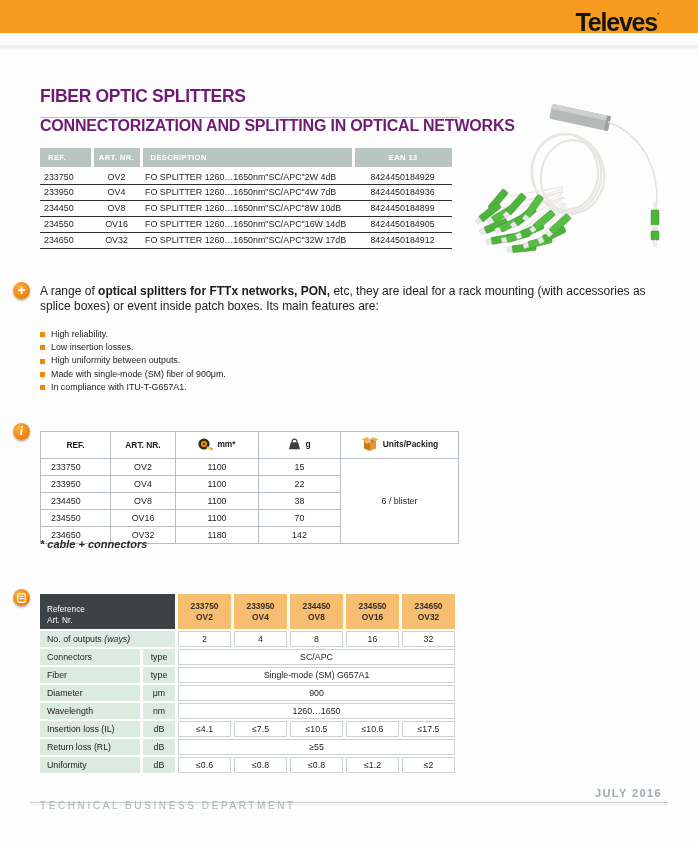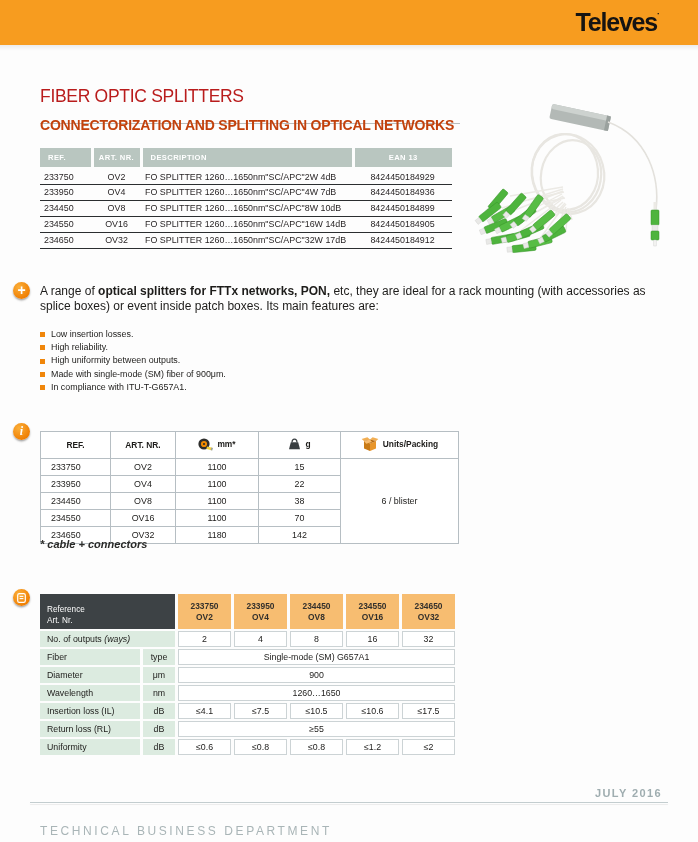--- a/index.html
+++ b/index.html
@@ -1,32 +1,32 @@
 <!DOCTYPE html>
 <html><head>
 <meta charset="utf-8">
 <style>
   *{margin:0;padding:0;box-sizing:border-box}
   html,body{background:#fff}
   body{font-family:"Liberation Sans",sans-serif;color:#231f20;-webkit-font-smoothing:antialiased}
   #page{position:relative;width:698px;height:842px;background:#fdfdfd;overflow:hidden}
 
   
-  .topbar{position:absolute;left:0;top:0;width:698px;height:45px;background:#f79c1f}
+  .topbar{position:absolute;left:0;top:0;width:698px;height:33px;background:#f79c1f}
   .topbar::after{content:"";position:absolute;left:0;top:45px;width:100%;height:6px;
      background:linear-gradient(to bottom,rgba(0,0,0,.07),rgba(0,0,0,0))}
   .brand{position:absolute;right:38px;top:8px;font-size:25px;font-weight:bold;
      letter-spacing:-1.2px;color:#161412}
   .brand .tm{font-size:9px;vertical-align:14px;letter-spacing:0}
 
   
-  .title{position:absolute;left:40px;top:86px;width:420px;font-size:17.5px;font-weight:normal;
-     color:#b91c1c;letter-spacing:-.3px;padding-bottom:16px;border-bottom:1px solid #b9bdbd}
-  .subtitle{position:absolute;left:40px;top:117px;font-size:14px;font-weight:bold;
-     color:#c2410c;letter-spacing:-.2px}
+  .title{position:absolute;left:40px;top:86px;width:420px;font-size:17.5px;font-weight:bold;
+     color:#701a75;letter-spacing:-.3px;padding-bottom:10px;border-bottom:1px solid #b9bdbd}
+  .subtitle{position:absolute;left:40px;top:117px;font-size:16px;font-weight:bold;
+     color:#701a75;letter-spacing:-.2px}
 
   
   .t1{position:absolute;left:40px;top:148px;width:412px;border-collapse:collapse;table-layout:fixed}
   .t1 th{background:#b9c6c0;color:#fff;font-size:7.6px;font-weight:bold;height:20px;
      text-align:left;padding:0 0 0 8px;letter-spacing:.4px;border-left:3px solid #fdfdfd;
      border-bottom:3px solid #fdfdfd}
   .t1 th:first-child{border-left:none}
   .t1 th.cen{text-align:center;padding:0}
   .t1 td{font-size:8.9px;height:16px;padding:0 0 0 4px;border-bottom:1.5px solid #2b2e30;
      white-space:nowrap;overflow:hidden}
@@ -68,21 +68,21 @@
   .t3 .hdro{background:#f7bd71;color:#33302c;font-weight:bold;font-size:8.4px;
      text-align:center;line-height:11px;padding:3px 0}
   .t3 .lbl{background:#dcebe0;text-align:left;padding-left:7px;height:16px;white-space:nowrap}
   .t3 .lbl em{font-style:italic}
   .t3 .unit{background:#dcebe0;text-align:center}
   .t3 .val{background:#fff;border:1px solid #ccd3d5;text-align:center}
 
   
   .footline{position:absolute;left:30px;top:802px;width:638px;height:2px;
      border-top:1px solid #c3cdcf;box-shadow:0 1px 1px rgba(0,0,0,.07)}
-  .footleft{position:absolute;left:40px;top:824px;font-size:12px;letter-spacing:2.6px;color:#a9b5b7}
+  .footleft{position:absolute;left:40px;top:800px;font-size:10px;letter-spacing:2.6px;color:#a9b5b7}
   .footright{position:absolute;right:36px;top:787px;font-size:11px;letter-spacing:1.4px;color:#9fadb0;font-weight:bold}
 </style>
 </head>
 <body>
 
 <div id="page">
 
   <div class="topbar">
     <div class="brand"><span>Televes</span><span class="tm">·</span></div>
   </div>
@@ -251,25 +251,25 @@
       </g>
     </svg>
   </div>
 
   <div class="badge plus">+</div>
   <p class="intro"><span>A range of </span><b>optical splitters for FTTx networks, PON,</b><span> etc, they are ideal for a rack mounting (with accessories as splice boxes) or event inside patch boxes. Its main features are:</span></p>
 
   <ul class="features">
     <li>
         <span class="sq"></span>
-        <span>Low insertion losses.</span>
+        <span>High reliability.</span>
       </li>
     <li>
         <span class="sq"></span>
-        <span>High reliability.</span>
+        <span>Low insertion losses.</span>
       </li>
     <li>
         <span class="sq"></span>
         <span>High uniformity between outputs.</span>
       </li>
     <li>
         <span class="sq"></span>
         <span>Made with single-mode (SM) fiber of 900μm.</span>
       </li>
     <li>
@@ -409,20 +409,25 @@
     <tbody>
       <tr>
         <td class="lbl" colspan="2"><span>No. of outputs </span><em>(ways)</em></td>
         <td class="val">2</td>
         <td class="val">4</td>
         <td class="val">8</td>
         <td class="val">16</td>
         <td class="val">32</td>
       </tr>
       <tr>
+        <td class="lbl">Connectors</td>
+        <td class="unit">type</td>
+        <td class="val" colspan="5">SC/APC</td>
+      </tr>
+      <tr>
         <td class="lbl">Fiber</td>
         <td class="unit">type</td>
         <td class="val" colspan="5">Single-mode (SM) G657A1</td>
       </tr>
       <tr>
         <td class="lbl">Diameter</td>
         <td class="unit">μm</td>
         <td class="val" colspan="5">900</td>
       </tr>
       <tr>

